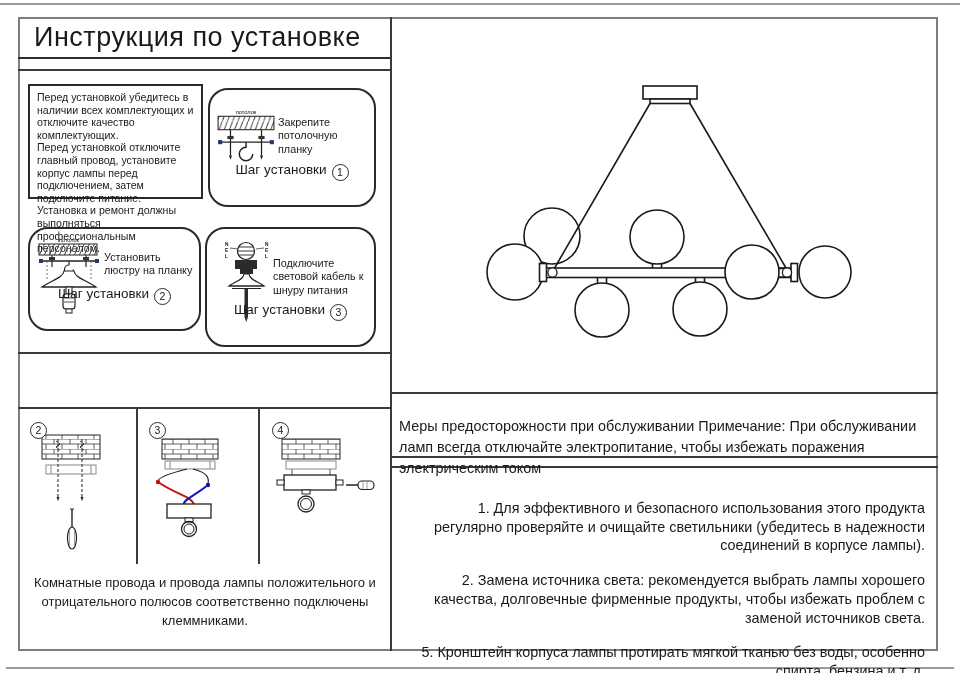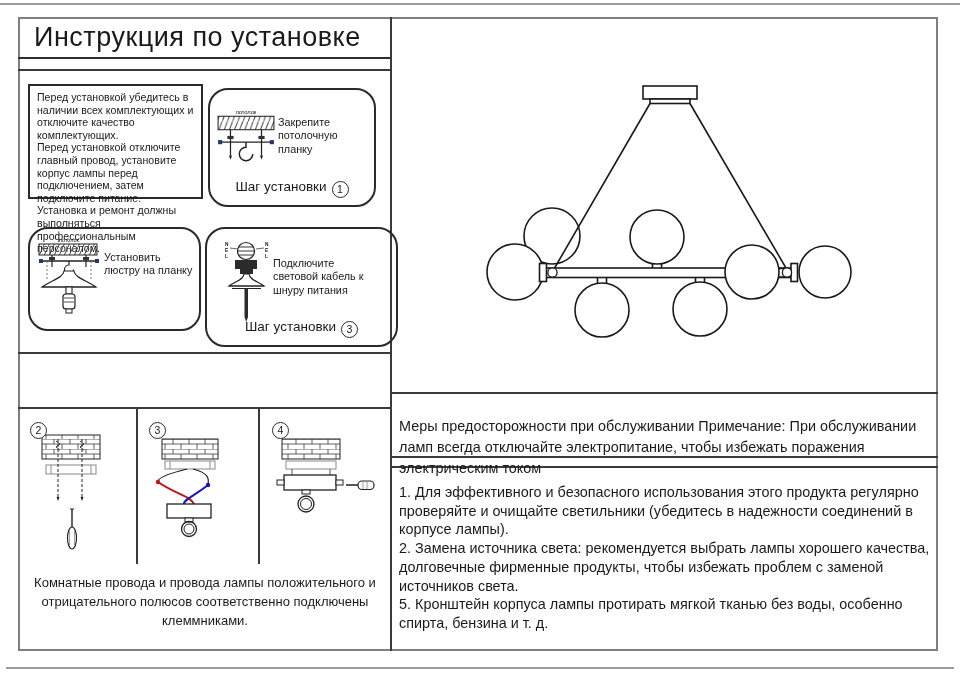--- a/index.html
+++ b/index.html
@@ -12,31 +12,31 @@
          border:2px solid #7e7e7e;box-sizing:border-box;}
   .title-box{position:absolute;left:18px;top:17px;width:372px;height:42px;
              border-bottom:2px solid #2e2e2e;display:flex;align-items:center;
              padding-left:16px;box-sizing:border-box;font-size:27px;letter-spacing:.5px;}
   .warn-box{position:absolute;left:28px;top:84px;width:175px;height:115px;
             border:2px solid #2a2a2a;box-sizing:border-box;padding:5px 6px 4px 7px;
             font-size:10.6px;line-height:1.19;}
   .warn-box p{margin:0;}
   .step-box{position:absolute;border:2px solid #2a2a2a;border-radius:20px;box-sizing:border-box;}
   .step-text{position:absolute;font-size:10.8px;line-height:1.25;}
-  .step-cap{position:absolute;left:0;right:0;bottom:7px;text-align:center;font-size:13.5px;}
+  .step-cap{position:absolute;left:0;right:0;bottom:24px;text-align:center;font-size:13.5px;}
   .cnum{display:inline-flex;width:15px;height:15px;border:1px solid #2a2a2a;border-radius:50%;
         align-items:center;justify-content:center;font-size:10.5px;line-height:1;
         vertical-align:-2px;margin-left:5px;background:#fff;}
   .panel-num{position:absolute;left:12px;top:9px;}
   .panel-num .cnum{margin-left:0;}
   .note{position:absolute;left:29px;top:574px;width:352px;text-align:center;
         font-size:13px;line-height:1.45;}
   .safety{position:absolute;left:399px;top:416px;width:540px;font-size:14.4px;line-height:1.46;}
   .mlist{position:absolute;left:399px;top:483px;width:542px;font-size:14.4px;line-height:1.3;}
-  .mlist div{margin:0;}
+  .mlist div{margin:16px;text-align:right;}
   svg{display:block;}
 </style>
 </head>
 <body>
 
 <div class="page">
 
   <div class="abs gray" style="left:0;top:3px;width:960px;height:2px;"></div>
   <div class="abs gray" style="left:6px;top:667px;width:948px;height:2px;"></div>
   <div class="frame"></div>
@@ -108,23 +108,26 @@
       <line x1="53" y1="25" x2="53" y2="44" stroke="#555" stroke-width="0.8" stroke-dasharray="2,2"></line>
       <path d="M4 51 C14 44 25 42 26 35 L36 35 C37 42 48 44 58 51 Z" fill="#fff" stroke="#222" stroke-width="1.2"></path>
       <line x1="4" y1="51" x2="58" y2="51" stroke="#222" stroke-width="1"></line>
       <rect x="28" y="51" width="6" height="7" fill="#fff" stroke="#222" stroke-width="1.1"></rect>
       <rect x="25" y="58" width="12" height="15" rx="3" fill="#fff" stroke="#222" stroke-width="1.2"></rect>
       <line x1="26" y1="62" x2="36" y2="62" stroke="#222" stroke-width="0.8"></line>
       <line x1="26" y1="66" x2="36" y2="66" stroke="#222" stroke-width="0.8"></line>
       <rect x="28" y="73" width="6" height="4" fill="#fff" stroke="#222" stroke-width="1"></rect>
     </svg>
     <div class="step-text" style="left:74px;top:22px;width:94px;">Установить люстру на планку</div>
-  </div>
-
-  <div class="step-box" style="left:205px;top:227px;width:193px;height:120px;">
+    <div class="step-cap">
+      <span>Шаг установки</span><span class="cnum">2</span>
+    </div>
+  </div>
+
+  <div class="step-box" style="left:205px;top:227px;width:171px;height:120px;">
     <svg class="abs" style="left:14px;top:9px;" width="52" height="92" viewBox="0 0 52 92">
       <text x="4" y="8" font-size="4.8" font-weight="bold" fill="#111">N</text>
       <text x="4" y="14" font-size="4.8" font-weight="bold" fill="#111">E</text>
       <text x="4" y="20" font-size="4.8" font-weight="bold" fill="#111">L</text>
       <text x="44" y="8" font-size="4.8" font-weight="bold" fill="#111">N</text>
       <text x="44" y="14" font-size="4.8" font-weight="bold" fill="#111">E</text>
       <text x="44" y="20" font-size="4.8" font-weight="bold" fill="#111">L</text>
       <circle cx="25" cy="13" r="8.5" fill="#fff" stroke="#222" stroke-width="1.2"></circle>
       <line x1="18" y1="9" x2="32" y2="9" stroke="#222" stroke-width="0.9"></line>
       <line x1="17" y1="13" x2="33" y2="13" stroke="#222" stroke-width="0.9"></line>

